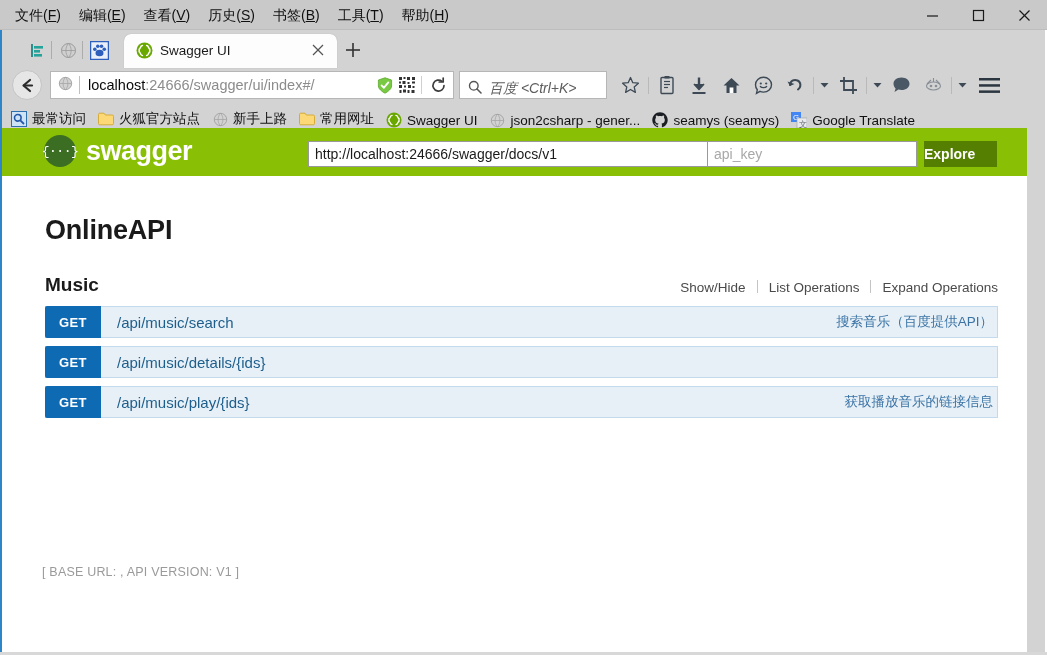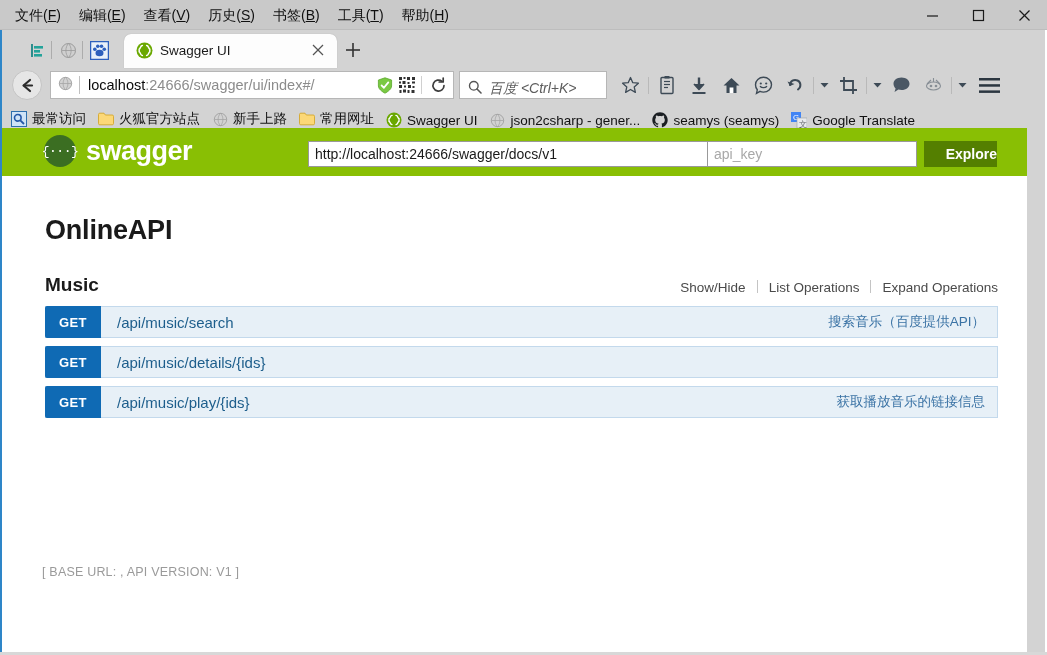--- a/index.html
+++ b/index.html
@@ -350,21 +350,21 @@
     width: 73px;
     height: 26px;
     background: #547f00;
     color: #ffffff;
     font-size: 14px;
     font-weight: bold;
     border: none;
     cursor: pointer;
     font-family: "Liberation Sans", sans-serif;
     line-height: 26px;
-    text-align: right;
+    text-align: left;
     padding: 0;
   }
 
   
   #api-title {
     position: absolute;
     left: 43px; top: 87px;
     font-size: 27px;
     font-weight: bold;
     color: #1a1a1a;
@@ -430,21 +430,21 @@
     flex: 1 1 auto;
     display: flex;
     align-items: center;
     padding-left: 16px;
     font-size: 15px;
     color: #1d5e8c;
   }
   .op-desc {
     display: flex;
     align-items: center;
-    padding-right: 12px;
+    padding-right: 4px;
     font-size: 13.5px;
     color: #3b73a5;
     white-space: nowrap;
     flex: 0 0 auto;
   }
 
   #footer-info {
     position: absolute;
     left: 40px; top: 437px;
     font-size: 12.5px;

